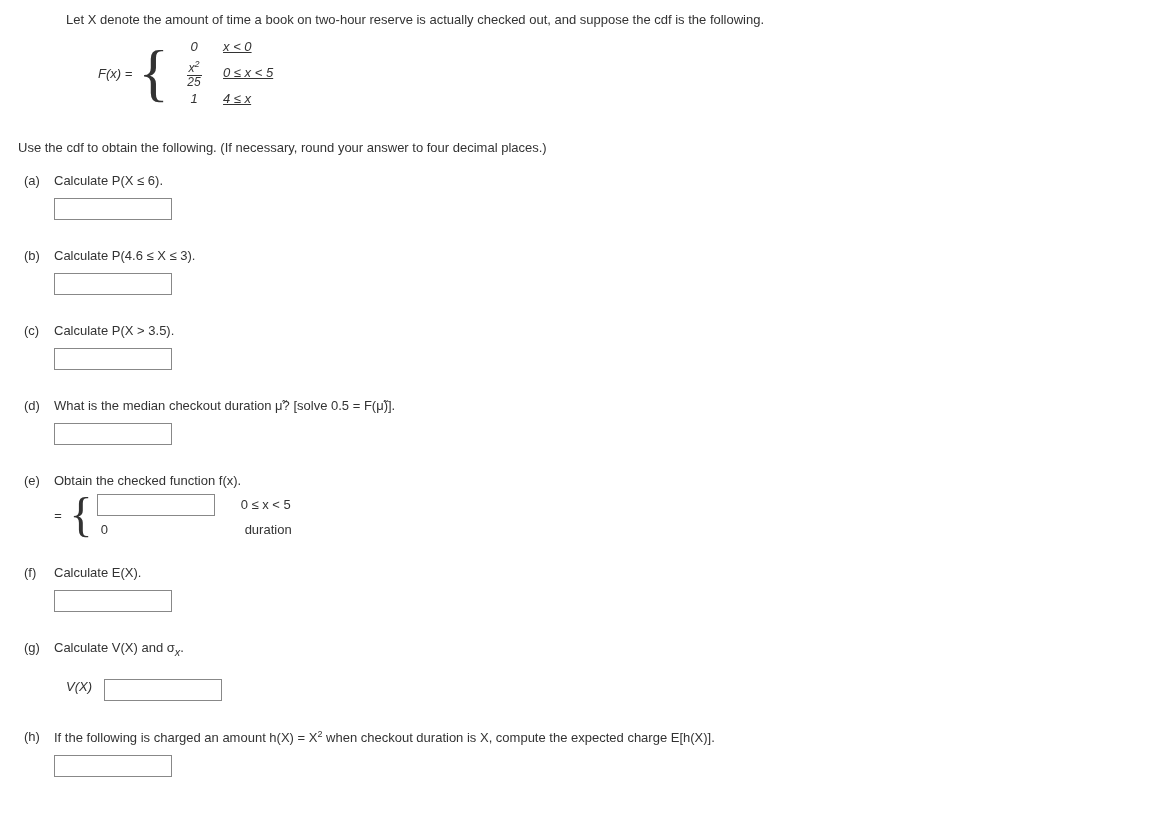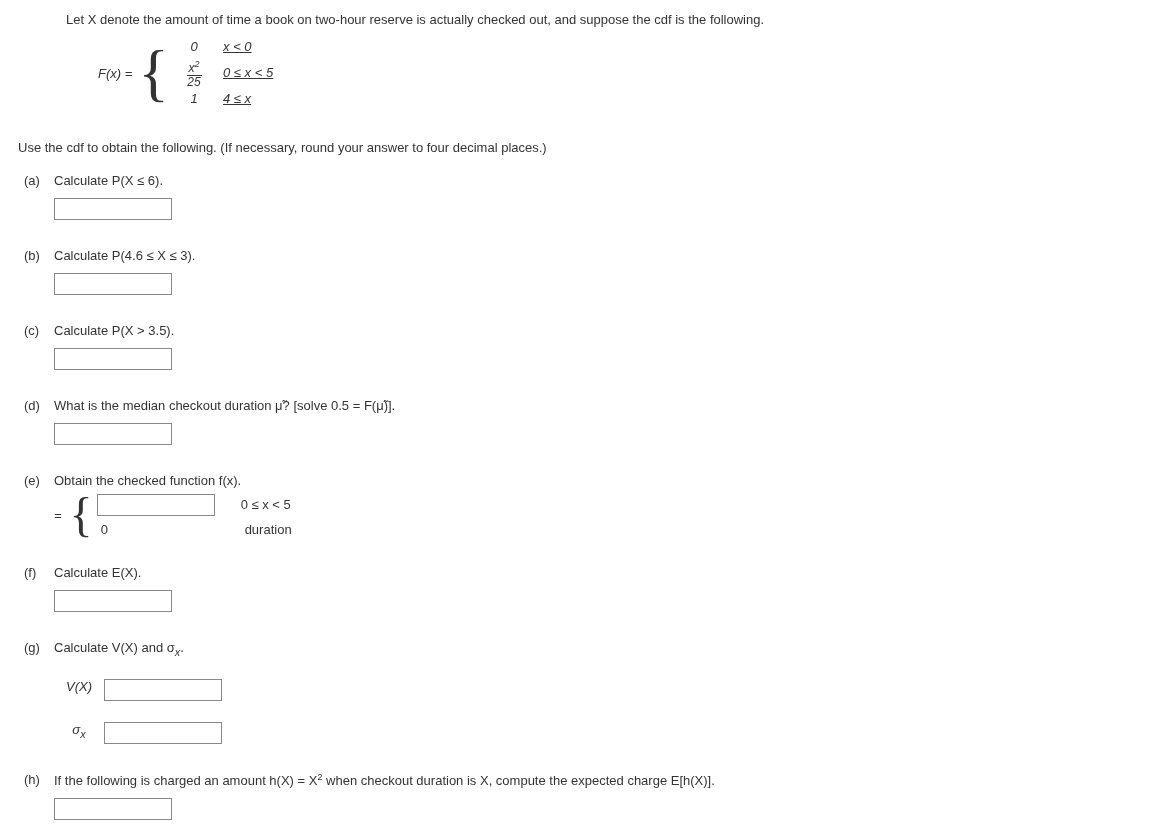--- a/index.html
+++ b/index.html
@@ -221,24 +221,20 @@
   <div class="part-label">
     <span class="part-tag">(g)</span>
     <span class="part-body">
       <span>Calculate V(X) and σ</span><sub style="font-style:italic">x</sub><span>.</span>
     </span>
   </div>
   <div class="g-row">
     <span class="g-label">V(X)</span>
     <input type="text" style="">
   </div>
-  <div class="g-row">
-    <span class="g-label"><span>σ</span><sub>x</sub></span>
-    <input type="text" style="">
-  </div>
 </div>
 
 <div class="part">
   <div class="part-label">
     <span class="part-tag">(h)</span>
     <span class="part-body">
       <span>If the following is charged an amount h(X) = X</span><sup>2</sup><span> when checkout duration is X, compute the expected charge E[h(X)].</span>
     </span>
   </div>
   <div class="answer-input"><input type="text" style=""></div>

